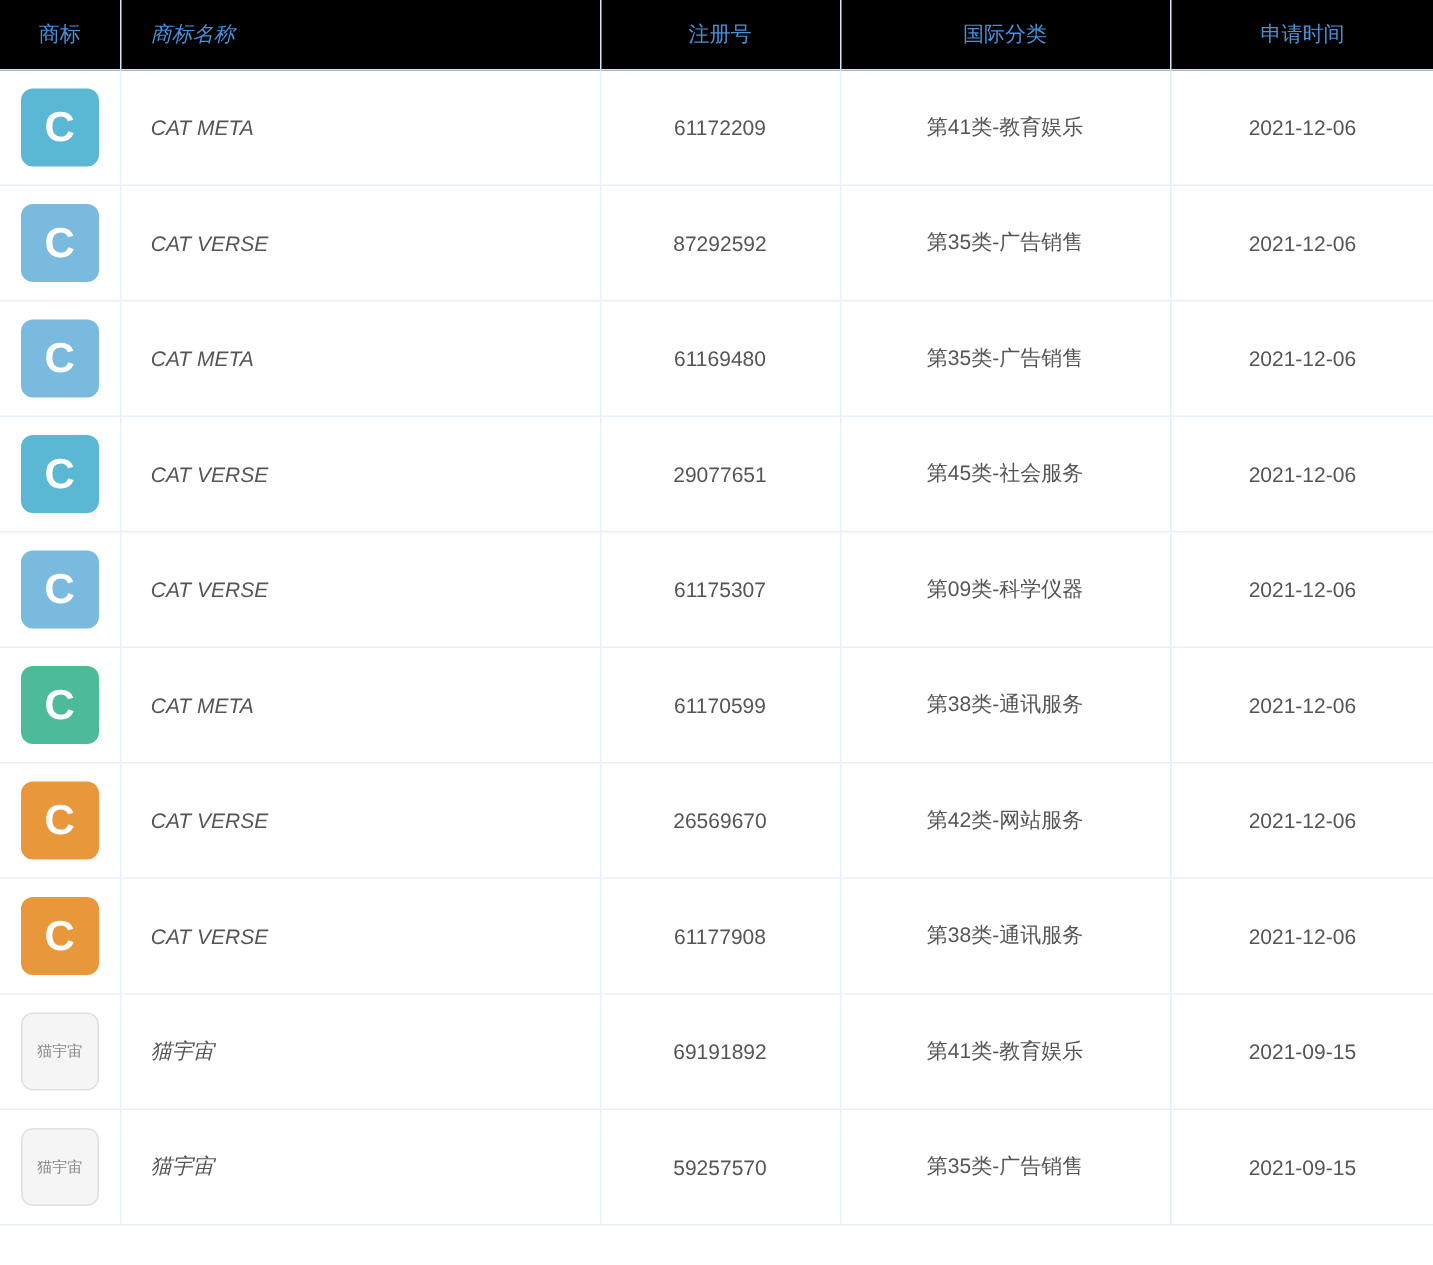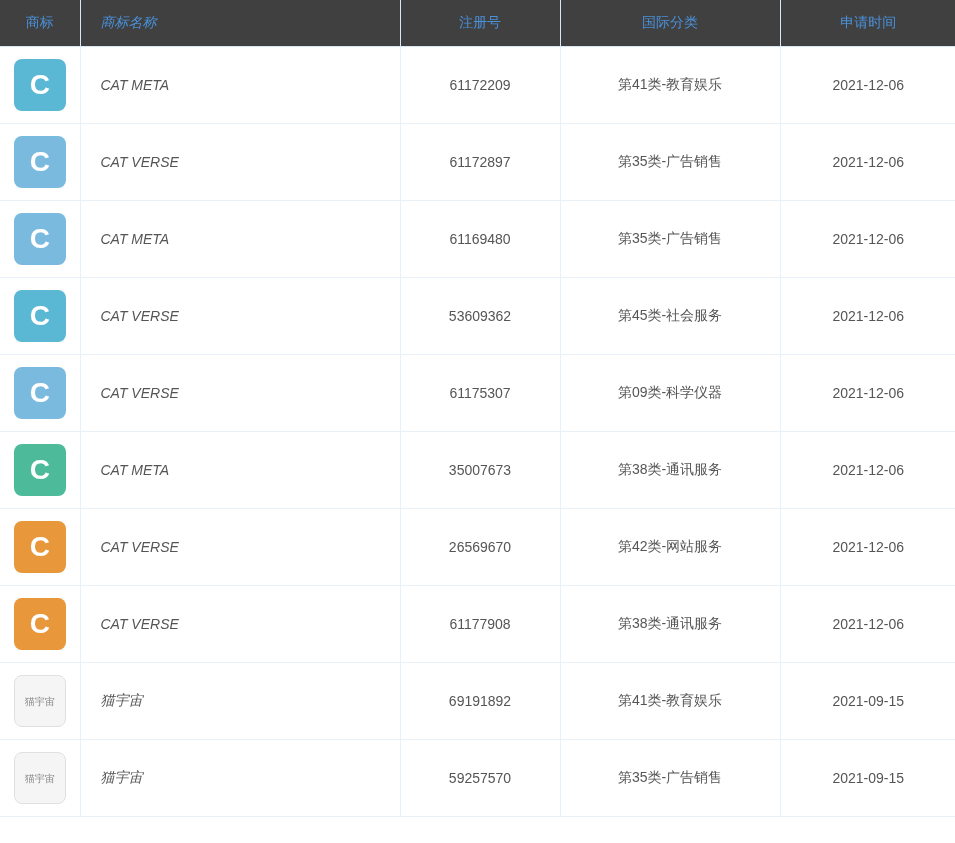--- a/index.html
+++ b/index.html
@@ -12,21 +12,21 @@
     .table-container {
       width: 955px;
       overflow-x: auto;
     }
     table {
       width: 100%;
       border-collapse: collapse;
       table-layout: fixed;
     }
     thead tr {
-      background: #404040;
+      background: #000000;
     }
     thead th {
       padding: 14px 10px;
       color: #4a90d9;
       font-weight: 500;
       text-align: center;
       border-bottom: 1px solid #d6e8f7;
       border-right: 1px solid #d6e8f7;
     }
     thead th:last-child { border-right: none; }
@@ -100,49 +100,49 @@
     <tr>
           <td class="td-logo"><div class="logo-badge" style="background: rgb(91, 184, 212);">C</div></td>
           <td class="td-name">CAT META</td>
           <td class="td-reg">61172209</td>
           <td class="td-cat">第41类-教育娱乐</td>
           <td class="td-date">2021-12-06</td>
         </tr>
         <tr>
           <td class="td-logo"><div class="logo-badge" style="background: rgb(122, 186, 223);">C</div></td>
           <td class="td-name">CAT VERSE</td>
-          <td class="td-reg">61172897</td>
+          <td class="td-reg">87292592</td>
           <td class="td-cat">第35类-广告销售</td>
           <td class="td-date">2021-12-06</td>
         </tr>
         <tr>
           <td class="td-logo"><div class="logo-badge" style="background: rgb(122, 186, 223);">C</div></td>
           <td class="td-name">CAT META</td>
           <td class="td-reg">61169480</td>
           <td class="td-cat">第35类-广告销售</td>
           <td class="td-date">2021-12-06</td>
         </tr>
         <tr>
           <td class="td-logo"><div class="logo-badge" style="background: rgb(91, 184, 212);">C</div></td>
           <td class="td-name">CAT VERSE</td>
-          <td class="td-reg">53609362</td>
+          <td class="td-reg">29077651</td>
           <td class="td-cat">第45类-社会服务</td>
           <td class="td-date">2021-12-06</td>
         </tr>
         <tr>
           <td class="td-logo"><div class="logo-badge" style="background: rgb(122, 186, 223);">C</div></td>
           <td class="td-name">CAT VERSE</td>
           <td class="td-reg">61175307</td>
           <td class="td-cat">第09类-科学仪器</td>
           <td class="td-date">2021-12-06</td>
         </tr>
         <tr>
           <td class="td-logo"><div class="logo-badge" style="background: rgb(77, 187, 154);">C</div></td>
           <td class="td-name">CAT META</td>
-          <td class="td-reg">35007673</td>
+          <td class="td-reg">61170599</td>
           <td class="td-cat">第38类-通讯服务</td>
           <td class="td-date">2021-12-06</td>
         </tr>
         <tr>
           <td class="td-logo"><div class="logo-badge" style="background: rgb(232, 151, 58);">C</div></td>
           <td class="td-name">CAT VERSE</td>
           <td class="td-reg">26569670</td>
           <td class="td-cat">第42类-网站服务</td>
           <td class="td-date">2021-12-06</td>
         </tr>

